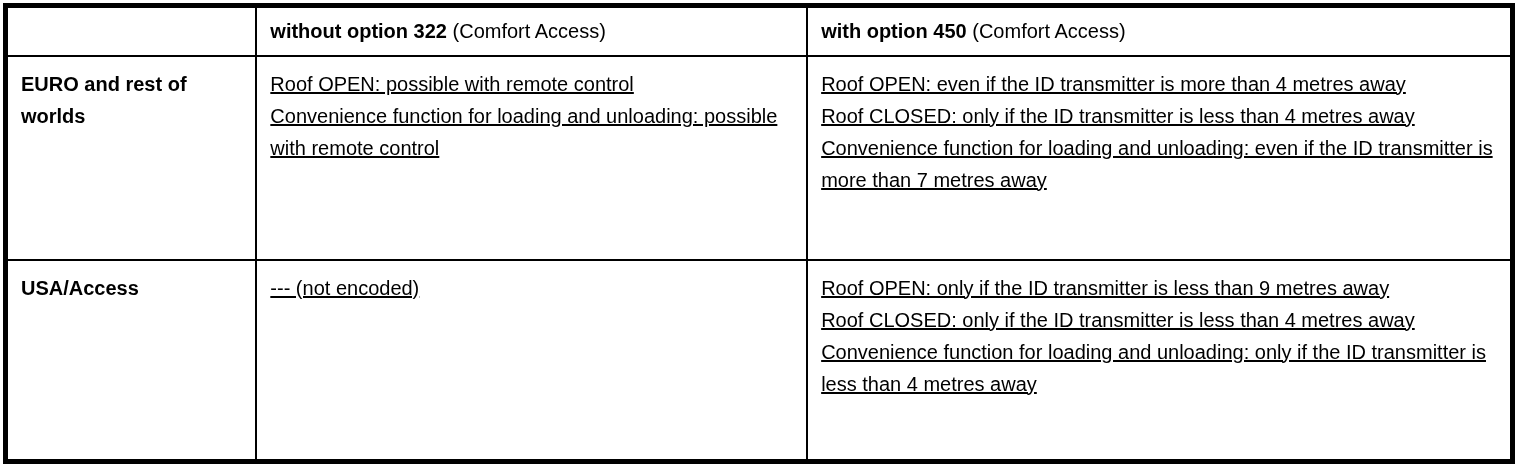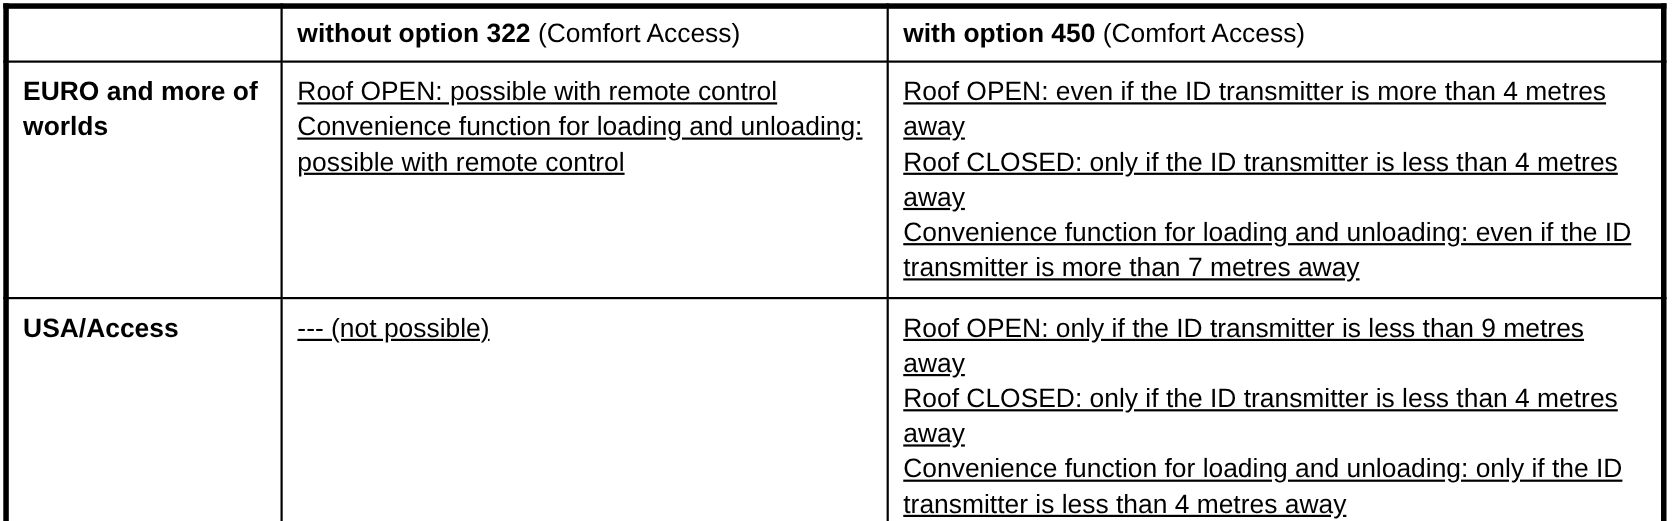--- a/index.html
+++ b/index.html
@@ -20,21 +20,21 @@
     border-collapse: collapse;
     table-layout: fixed;
     width: 1512px;
     background: #ffffff;
   }
   table.spec-table td {
     border: 2px solid #000000;
     vertical-align: top;
     box-sizing: border-box;
     padding: 11px 14px 10px 13px;
-    font-size: 24px;
+    font-size: 20px;
     line-height: 32px;
     color: #000000;
     overflow: hidden;
   }
   table.spec-table {
     border: 5px solid #000000;
   }
   col.c1 { width: 250px; }
   col.c2 { width: 549px; }
   col.c3 { width: 703px; }
@@ -60,35 +60,35 @@
       <col class="c2">
       <col class="c3">
     </colgroup>
     <tbody>
       <tr class="header-row">
         <td></td>
         <td><span class="b">without option 322</span><span> (Comfort Access)</span></td>
         <td><span class="b">with option 450</span><span> (Comfort Access)</span></td>
       </tr>
       <tr class="body-row-1">
-        <td class="row-label">EURO and more of worlds</td>
+        <td class="row-label">EURO and rest of worlds</td>
         <td>
           <div class="line">Roof OPEN: possible with remote control</div>
           <div class="line">Convenience function for loading and unloading: possible with remote control</div>
         </td>
         <td>
           <div class="line">Roof OPEN: even if the ID transmitter is more than 4 metres away</div>
           <div class="line">Roof CLOSED: only if the ID transmitter is less than 4 metres away</div>
           <div class="line">Convenience function for loading and unloading: even if the ID transmitter is more than 7 metres away</div>
         </td>
       </tr>
       <tr class="body-row-2">
         <td class="row-label">USA/Access</td>
         <td>
-          <div class="line">--- (not possible)</div>
+          <div class="line">--- (not encoded)</div>
         </td>
         <td>
           <div class="line">Roof OPEN: only if the ID transmitter is less than 9 metres away</div>
           <div class="line">Roof CLOSED: only if the ID transmitter is less than 4 metres away</div>
           <div class="line">Convenience function for loading and unloading: only if the ID transmitter is less than 4 metres away</div>
         </td>
       </tr>
     </tbody>
   </table>
 </div>

